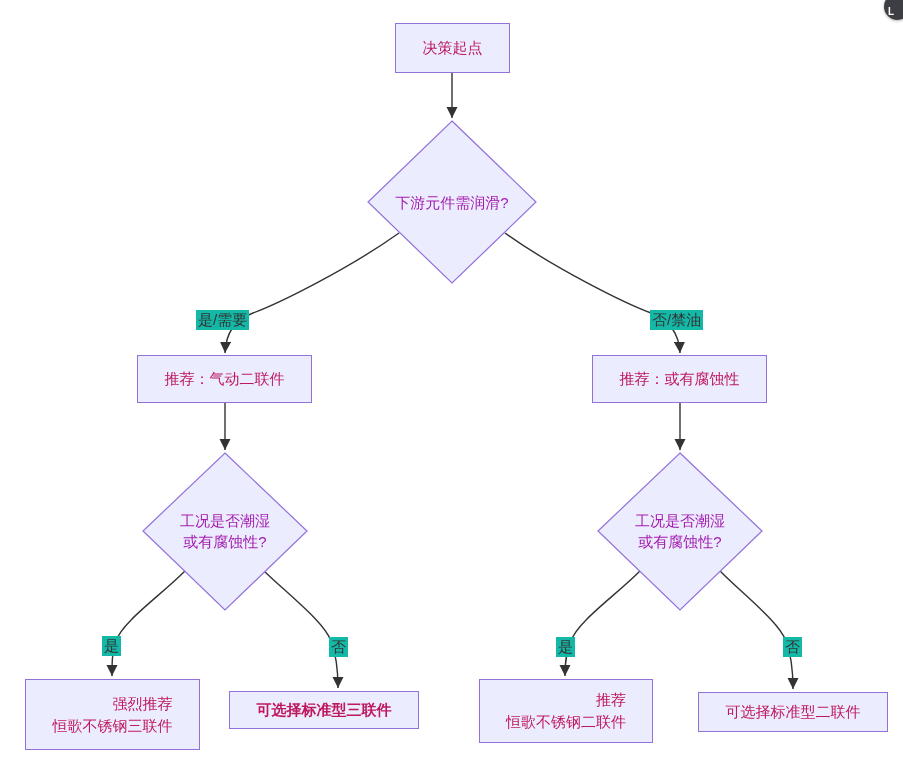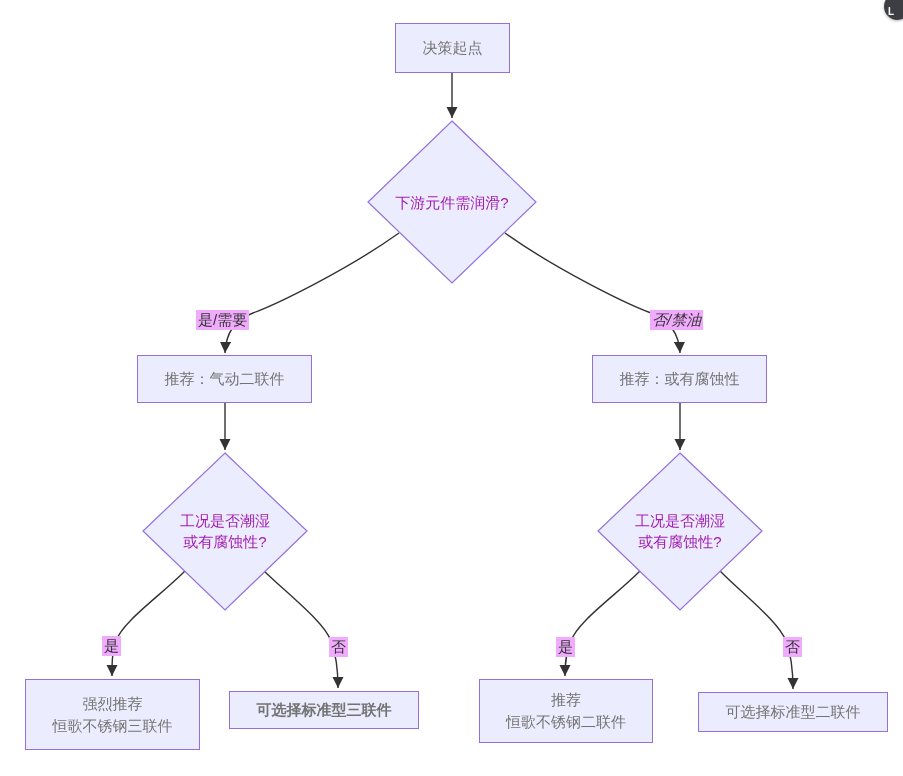--- a/index.html
+++ b/index.html
@@ -16,40 +16,40 @@
   }
   #edge-layer {
     position: absolute; left: 0; top: 0;
     width: 903px; height: 776px;
   }
   .node-rect {
     position: absolute;
     box-sizing: border-box;
     background: #ECECFF;
     border: 1px solid #9370DB;
-    color: #737373;
+    color: #be185d;
     font-size: 15px;
     line-height: 22px;
     display: flex;
     align-items: center;
     justify-content: center;
-    text-align: center;
+    text-align: right;
     white-space: pre-line;
   }
   .diamond-label {
     position: absolute;
     color: #a21caf;
     font-size: 15px;
     line-height: 21px;
     text-align: center;
     white-space: pre-line;
   }
   .edge-label {
     position: absolute;
-    background: #f0abfc;
+    background: #14b8a6;
     color: #333333;
     font-size: 15px;
     line-height: 18px;
     padding: 1px 2px;
     white-space: nowrap;
   }
   #corner-widget {
     position: absolute;
     left: 884px; top: -7px;
     width: 27px; height: 27px;
@@ -114,21 +114,21 @@
   <div class="diamond-label" style="left:368px; top:192px; width:168px;">下游元件需润滑?</div>
 
   <div class="diamond-label" style="left:143px; top:510px; width:164px;">工况是否潮湿
 或有腐蚀性?</div>
 
   <div class="diamond-label" style="left:598px; top:510px; width:164px;">工况是否潮湿
 或有腐蚀性?</div>
 
   <div class="edge-label" style="left:196px; top:310px;">是/需要</div>
 
-  <div class="edge-label" style="left:650px; top:310px;font-style:italic;">否/禁油</div>
+  <div class="edge-label" style="left:650px; top:310px;">否/禁油</div>
 
   <div class="edge-label" style="left:102px; top:636px;">是</div>
 
   <div class="edge-label" style="left:329px; top:637px;">否</div>
 
   <div class="edge-label" style="left:556px; top:637px;">是</div>
 
   <div class="edge-label" style="left:783px; top:637px;">否</div>
 
   <div id="corner-widget">

